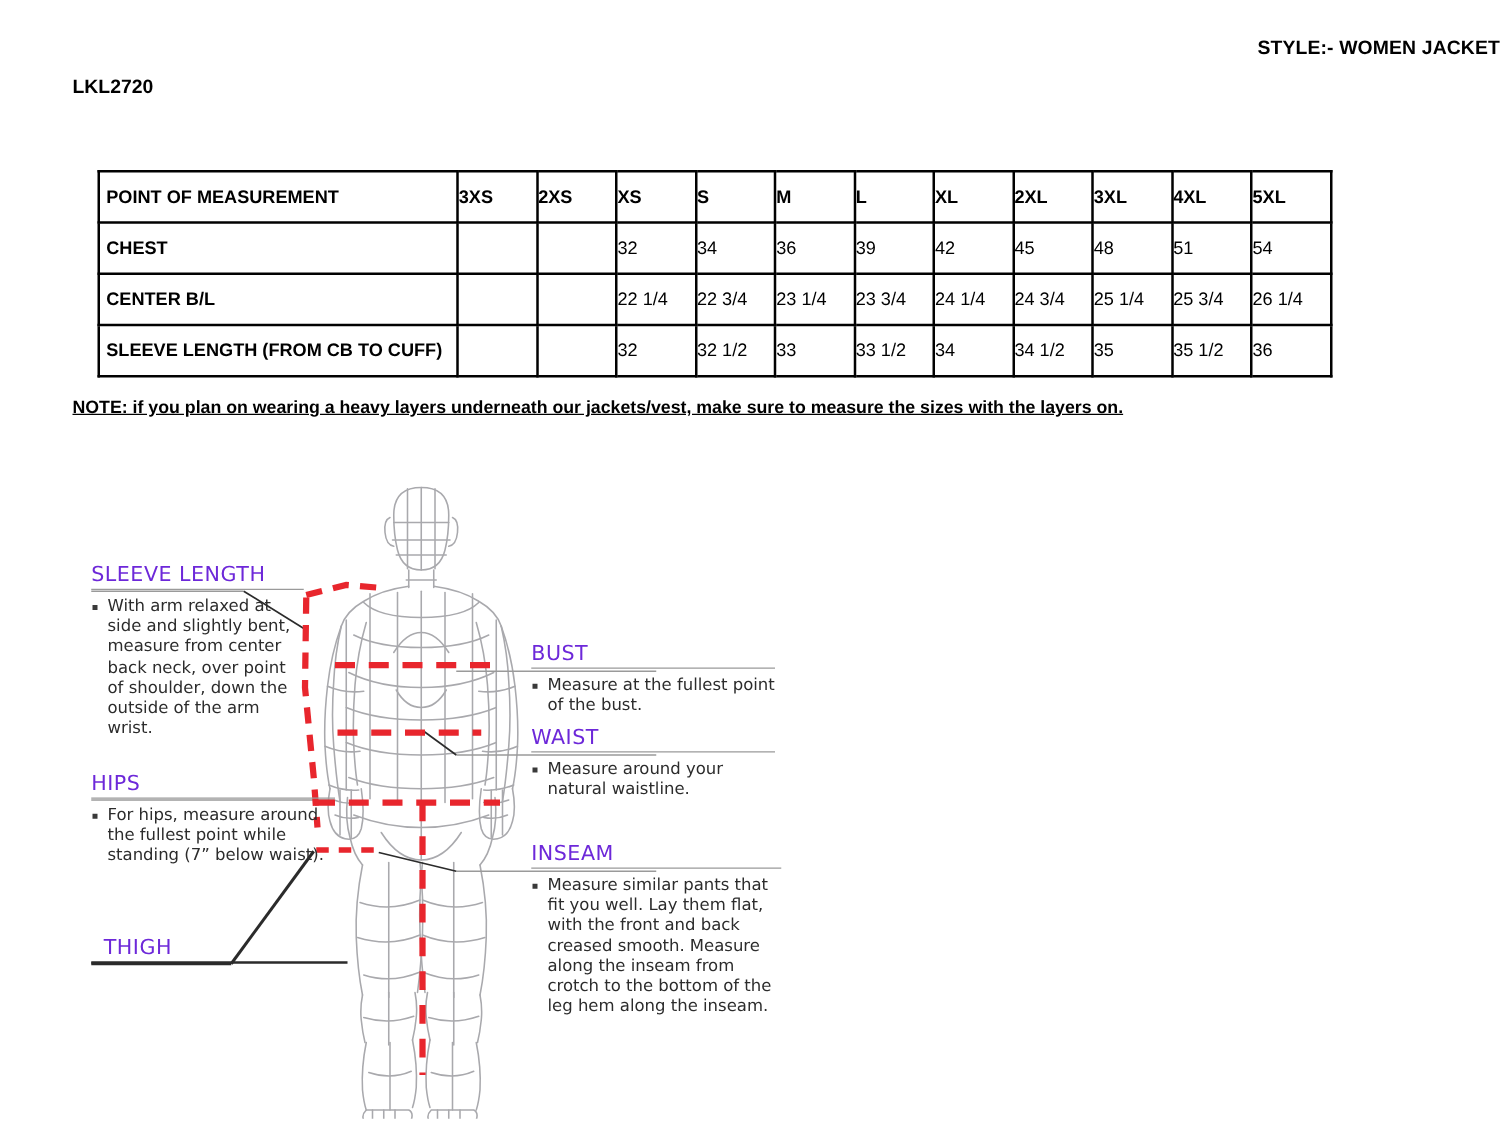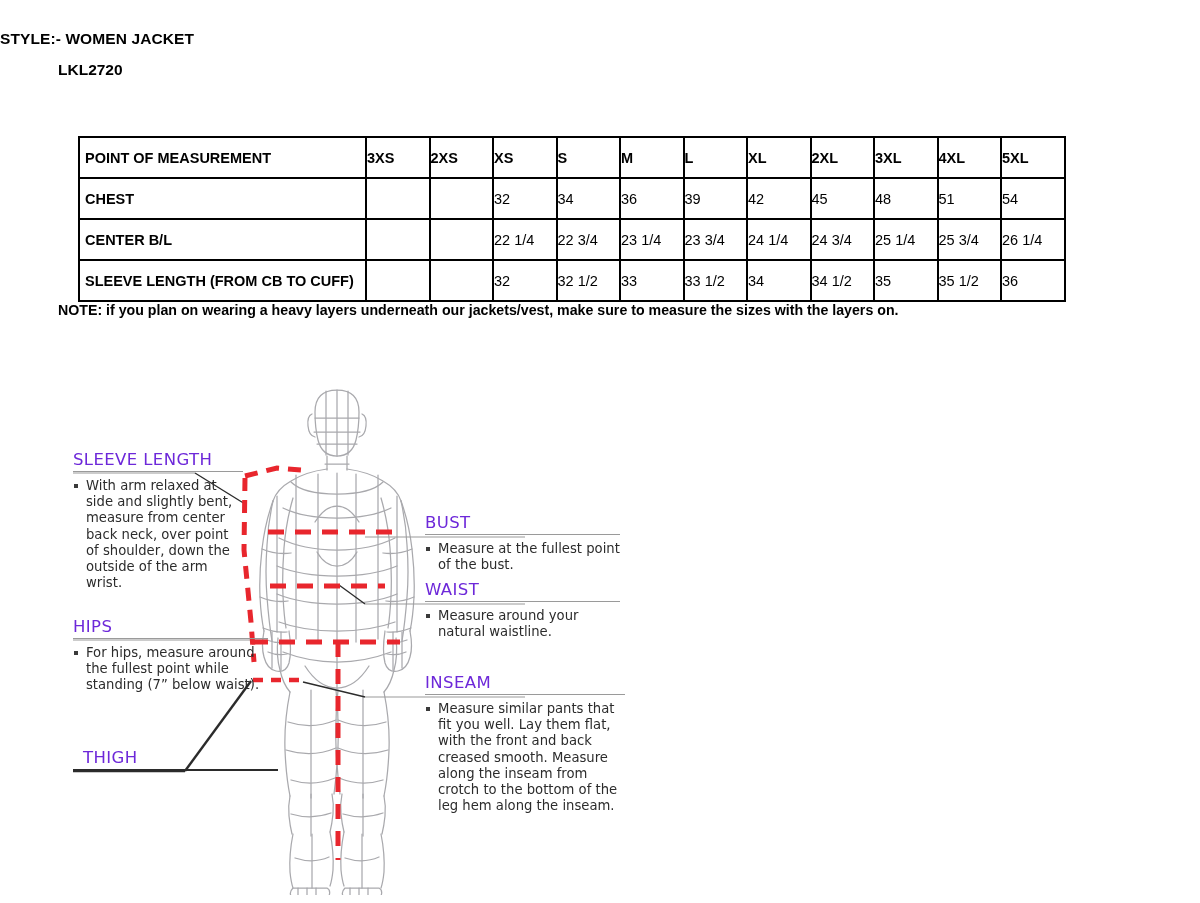--- a/index.html
+++ b/index.html
@@ -15,21 +15,21 @@
     color: #000000;
     overflow: hidden;
   }
 
   
   .style-title {
     position: absolute;
     left: 0;
     top: 30px;
     width: 1200px;
-    text-align: left;
+    text-align: right;
     font-size: 15.5px;
     font-weight: bold;
     letter-spacing: 0.1px;
   }
   .style-code {
     position: absolute;
     left: 58px;
     top: 61px;
     font-size: 15.5px;
     font-weight: bold;
@@ -68,24 +68,25 @@
   table.size-table tbody td.value {
     font-weight: normal;
     font-size: 14.5px;
   }
   table.size-table col.size-col { width: 63.5px; }
 
   
   .note-line {
     position: absolute;
     left: 58px;
-    top: 302px;
+    top: 318px;
     font-size: 14.2px;
     font-weight: bold;
     white-space: nowrap;
+    text-decoration: underline;
   }
 
   
   .diagram {
     position: absolute;
     left: 55px;
     top: 370px;
     width: 640px;
     height: 525px;
   }

